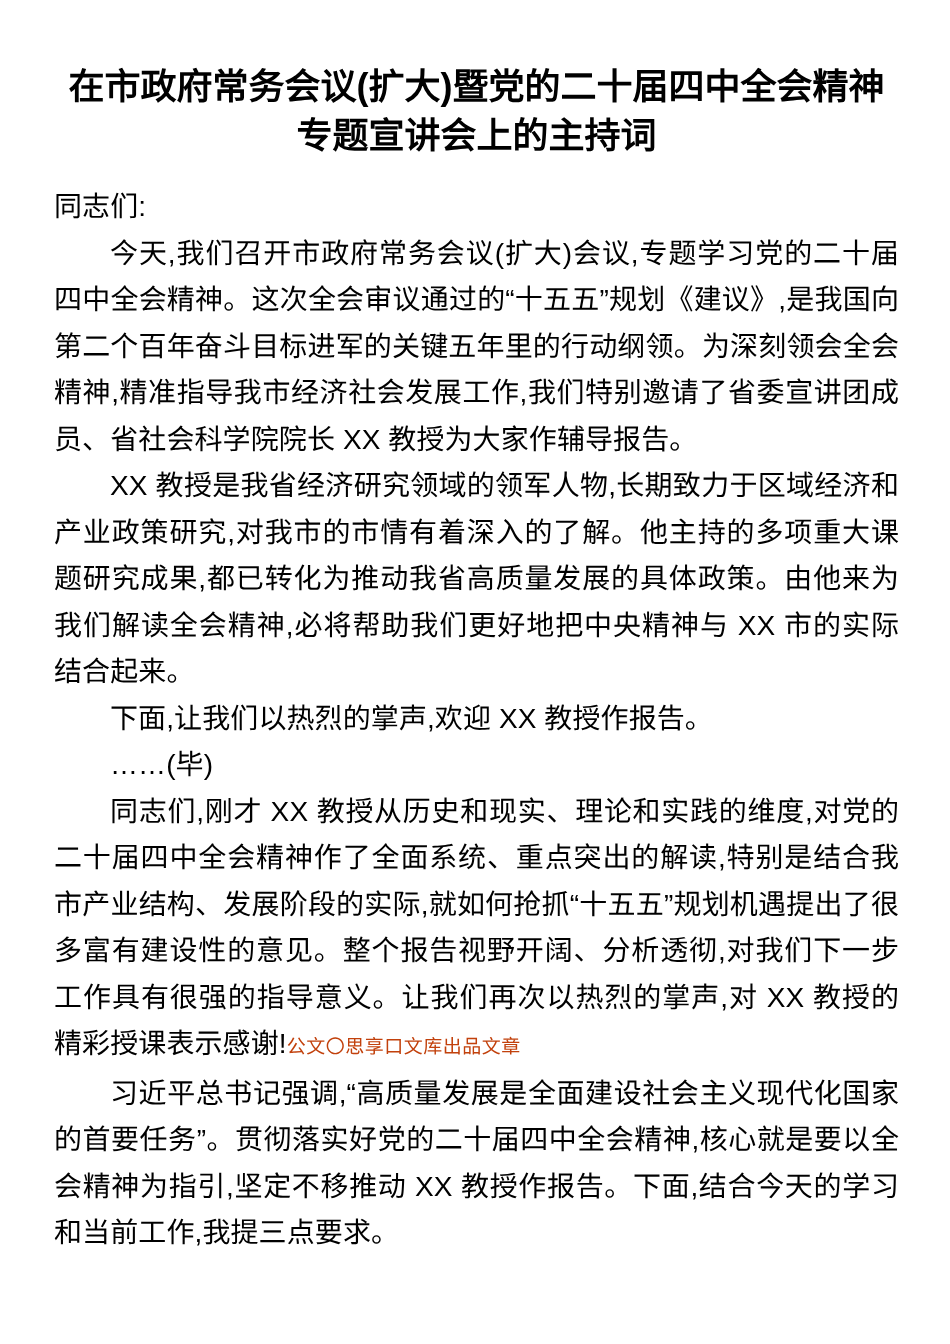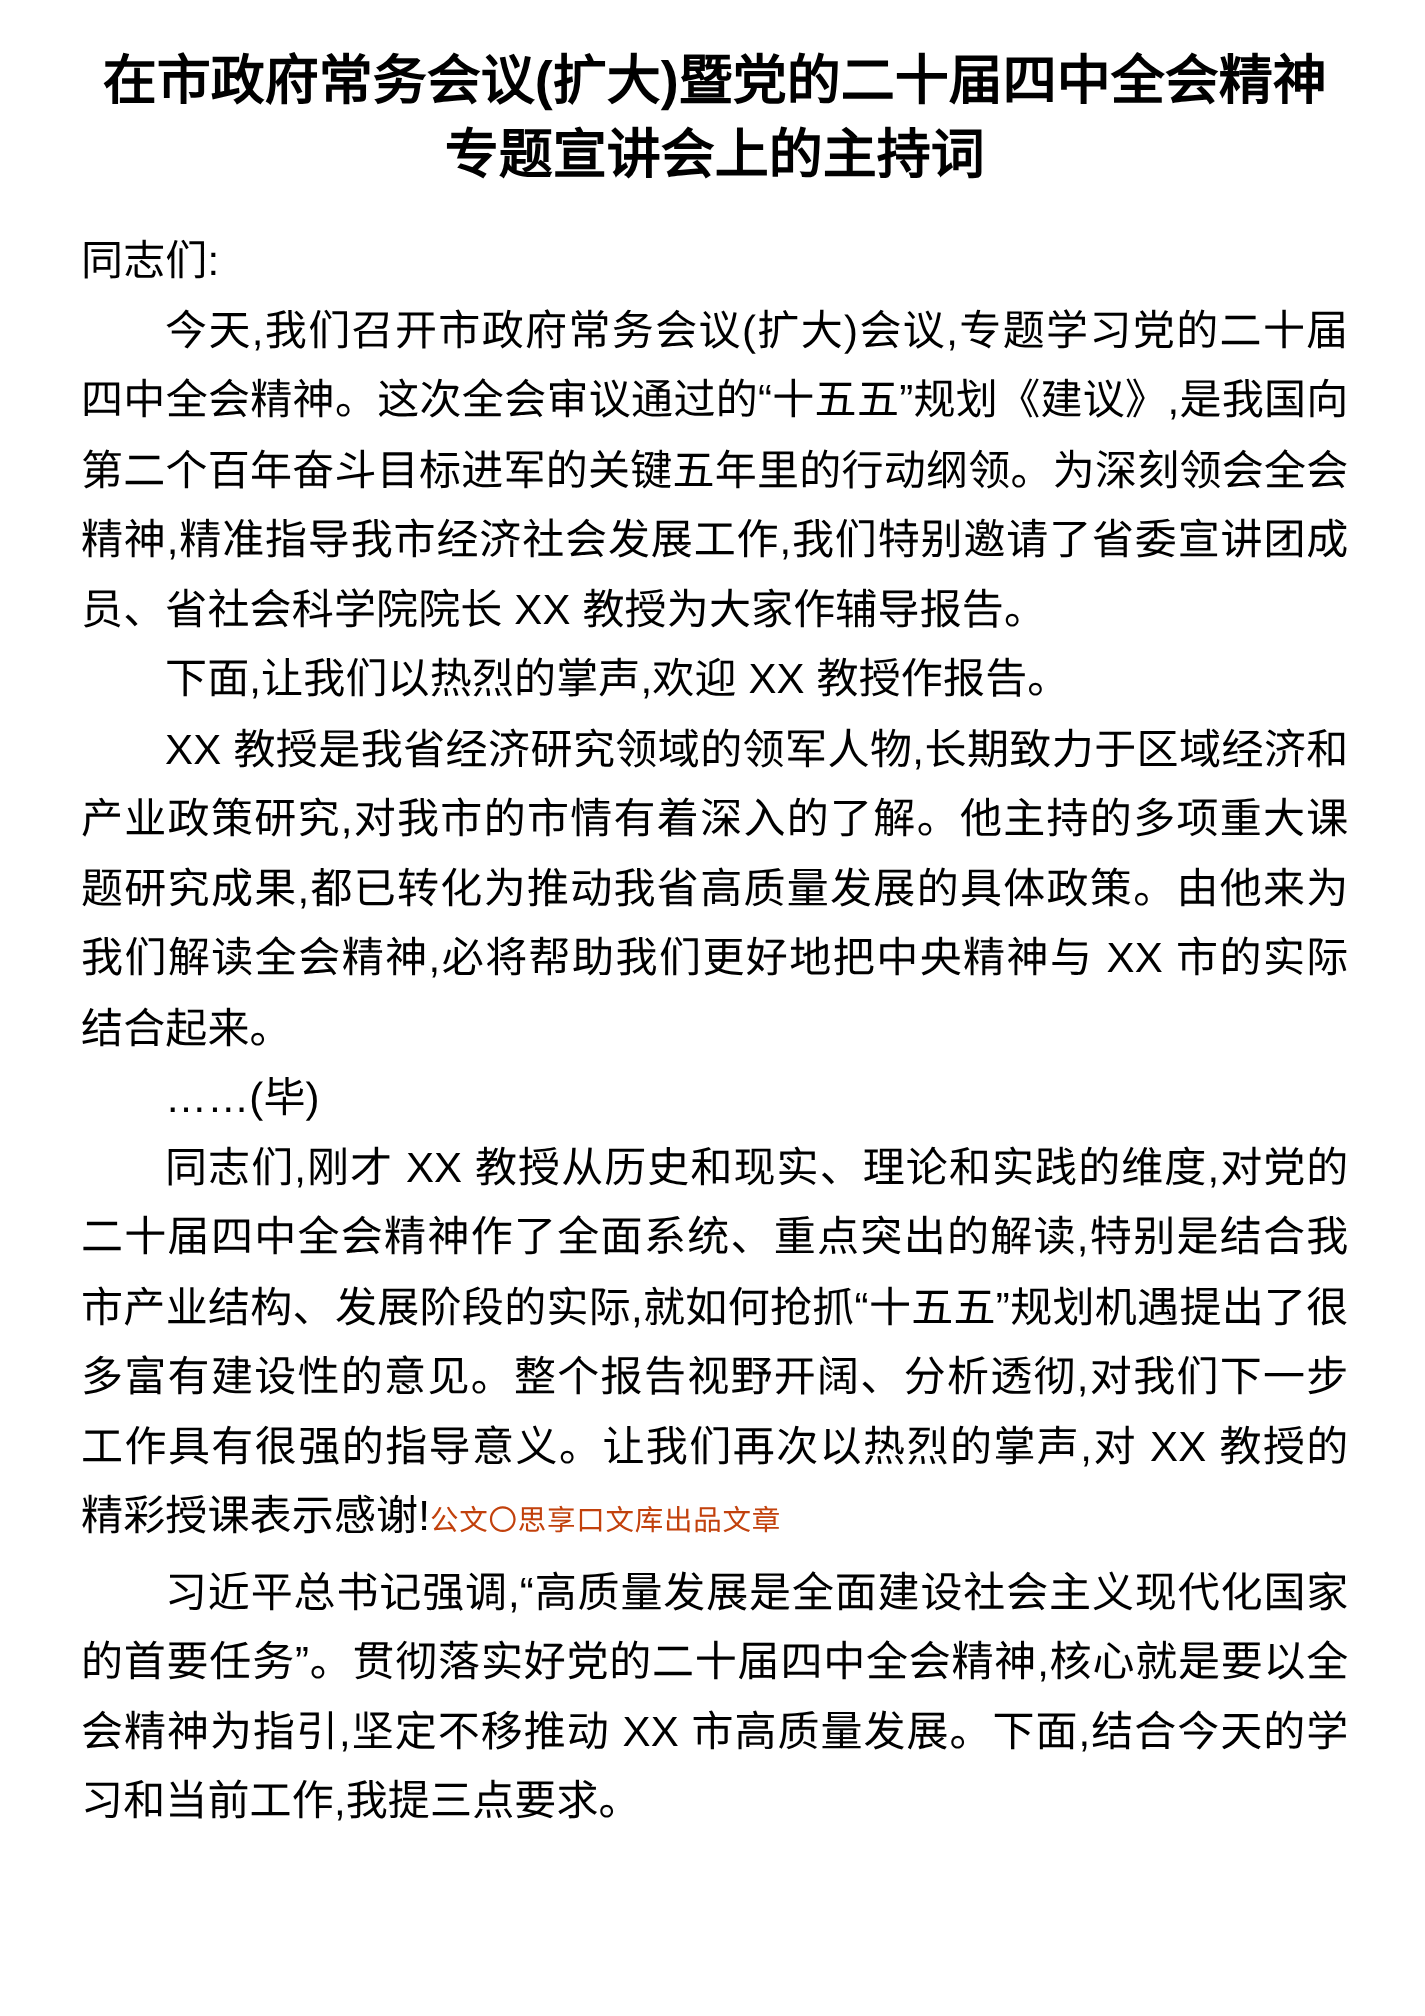--- a/index.html
+++ b/index.html
@@ -24,21 +24,21 @@
     width: 845px;
   }
   .doc-title {
     font-family: "Liberation Sans", "DejaVu Sans", sans-serif;
     font-weight: 700;
     font-size: 36px;
     line-height: 49px;
     color: #000000;
     text-align: center;
     margin: 0;
-    padding-top: 29px;
+    padding-top: 62px;
     letter-spacing: 0px;
   }
   .body-block {
     margin-top: 24px;
   }
   p.para {
     font-family: "Liberation Sans", "DejaVu Sans", sans-serif;
     font-weight: 400;
     font-size: 28px;
     line-height: 46.5px;
@@ -71,25 +71,25 @@
   <div class="doc">
 
     <h1 class="doc-title">在市政府常务会议(扩大)暨党的二十届四中全会精神专题宣讲会上的主持词</h1>
 
     <div class="body-block">
 
       <p class="para noindent">同志们:</p>
 
       <p class="para indent">今天,我们召开市政府常务会议(扩大)会议,专题学习党的二十届四中全会精神。这次全会审议通过的“十五五”规划《建议》,是我国向第二个百年奋斗目标进军的关键五年里的行动纲领。为深刻领会全会精神,精准指导我市经济社会发展工作,我们特别邀请了省委宣讲团成员、省社会科学院院长 XX 教授为大家作辅导报告。</p>
 
+      <p class="para indent">XX 教授是我省经济研究领域的领军人物,长期致力于区域经济和产业政策研究,对我市的市情有着深入的了解。他主持的多项重大课题研究成果,都已转化为推动我省高质量发展的具体政策。由他来为我们解读全会精神,必将帮助我们更好地把中央精神与 XX 市的实际结合起来。</p>
+
       <p class="para indent">下面,让我们以热烈的掌声,欢迎 XX 教授作报告。</p>
-
-      <p class="para indent">XX 教授是我省经济研究领域的领军人物,长期致力于区域经济和产业政策研究,对我市的市情有着深入的了解。他主持的多项重大课题研究成果,都已转化为推动我省高质量发展的具体政策。由他来为我们解读全会精神,必将帮助我们更好地把中央精神与 XX 市的实际结合起来。</p>
 
       <p class="para indent">……(毕)</p>
 
       <p class="para indent"><span>同志们,刚才 XX 教授从历史和现实、理论和实践的维度,对党的二十届四中全会精神作了全面系统、重点突出的解读,特别是结合我市产业结构、发展阶段的实际,就如何抢抓“十五五”规划机遇提出了很多富有建设性的意见。整个报告视野开阔、分析透彻,对我们下一步工作具有很强的指导意义。让我们再次以热烈的掌声,对 XX 教授的精彩授课表示感谢!</span><span class="watermark">公文〇思享口文库出品文章</span></p>
 
-      <p class="para indent">习近平总书记强调,“高质量发展是全面建设社会主义现代化国家的首要任务”。贯彻落实好党的二十届四中全会精神,核心就是要以全会精神为指引,坚定不移推动 XX 市高质量发展。下面,结合今天的学习和当前工作,我提三点要求。</p>
+      <p class="para indent">习近平总书记强调,“高质量发展是全面建设社会主义现代化国家的首要任务”。贯彻落实好党的二十届四中全会精神,核心就是要以全会精神为指引,坚定不移推动 XX 教授作报告。下面,结合今天的学习和当前工作,我提三点要求。</p>
 
     </div>
   </div>
 </div>
 
 </body></html>

